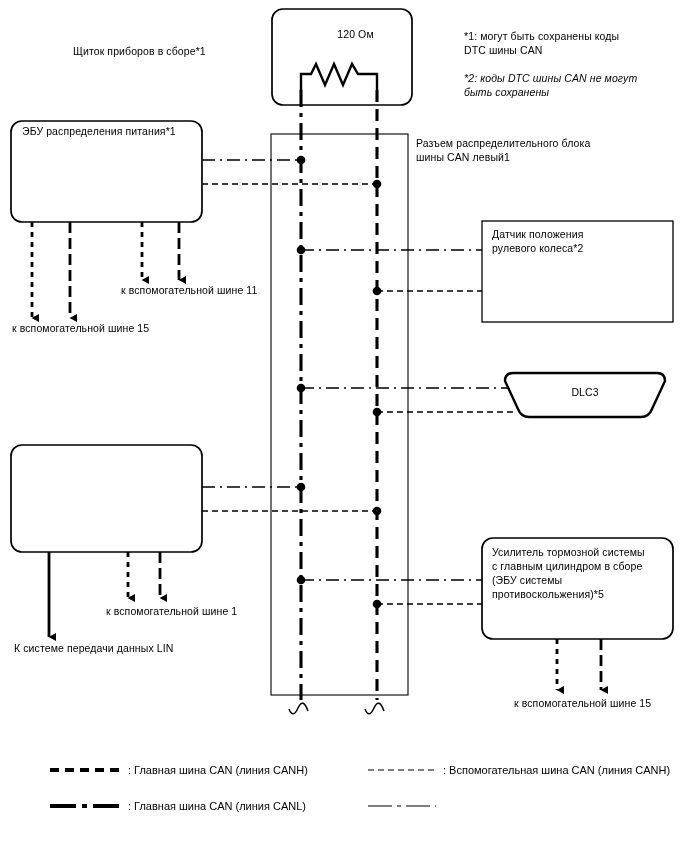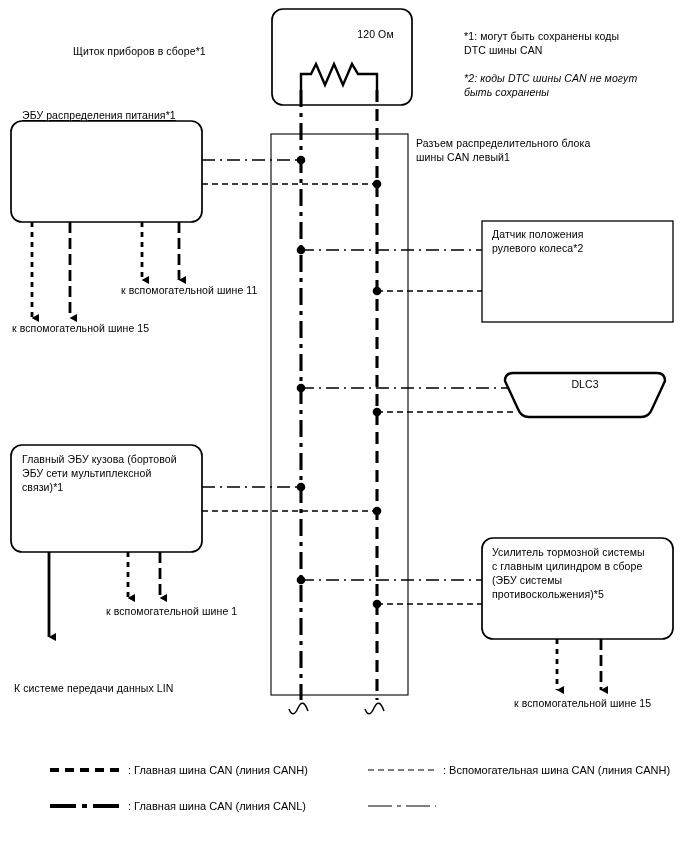--- a/index.html
+++ b/index.html
@@ -125,54 +125,51 @@
     <path d="M601,639 L601,690" fill="none" stroke="#000" stroke-width="2.8" stroke-dasharray="11 5" marker-end="url(#arrowThick)"></path>
 
     <path d="M50,770 L122,770" fill="none" stroke="#000" stroke-width="4" stroke-dasharray="9 6"></path>
     <path d="M50,806 L122,806" fill="none" stroke="#000" stroke-width="4" stroke-dasharray="26 6 5 6"></path>
     <path d="M368,770 L436,770" fill="none" stroke="#000" stroke-width="1.2" stroke-dasharray="6 4"></path>
     <path d="M368,806 L436,806" fill="none" stroke="#000" stroke-width="1.2" stroke-dasharray="24 5 4 5"></path>
   </svg>
 
   <div class="lbl" style="left:73px; top:44px;">Щиток приборов в сборе*1</div>
 
-  <div class="lbl lbl-center" style="left:272px; top:27px; width:167px;padding-left:20px;">120 Ом</div>
+  <div class="lbl lbl-center" style="left:272px; top:27px; width:167px;">120 Ом</div>
 
   <div class="lbl" style="left:464px; top:29px;">*1: могут быть сохранены коды
 DTC шины CAN</div>
 
   <div class="lbl" style="left:464px; top:71px;font-style:italic;">*2: коды DTC шины CAN не могут
 быть сохранены</div>
 
   <div class="lbl" style="left:416px; top:136px;">Разъем распределительного блока
 шины CAN левый1</div>
 
-  <div class="lbl" style="left:22px; top:108px;text-decoration:underline;">ЭБУ распределения питания*1</div>
+  <div class="lbl" style="left:22px; top:124px;">ЭБУ распределения питания*1</div>
 
-  <div class="lbl" style="left:22px; top:452px;">Главный ЭБУ кузова (бортовой
-ЭБУ сети мультиплексной
-связи)*1</div>
 
   <div class="lbl" style="left:492px; top:227px;">Датчик положения
 рулевого колеса*2</div>
 
-  <div class="lbl lbl-center" style="left:505px; top:377px; width:160px;">DLC3</div>
+  <div class="lbl lbl-center" style="left:505px; top:385px; width:160px;">DLC3</div>
 
   <div class="lbl" style="left:492px; top:545px;">Усилитель тормозной системы
 с главным цилиндром в сборе
 (ЭБУ системы
 противоскольжения)*5</div>
 
   <div class="lbl" style="left:121px; top:283px;">к вспомогательной шине 11</div>
 
   <div class="lbl" style="left:12px; top:321px;">к вспомогательной шине 15</div>
 
   <div class="lbl" style="left:106px; top:604px;">к вспомогательной шине 1</div>
 
-  <div class="lbl" style="left:14px; top:641px;margin-top:40px;">К системе передачи данных LIN</div>
+  <div class="lbl" style="left:14px; top:641px;">К системе передачи данных LIN</div>
 
   <div class="lbl" style="left:514px; top:696px;">к вспомогательной шине 15</div>
 
   <div class="legend-text" style="left:128px; top:763px;">: Главная шина CAN (линия CANH)</div>
   <div class="legend-text" style="left:443px; top:763px;">: Вспомогательная шина CAN (линия CANH)</div>
   <div class="legend-text" style="left:128px; top:799px;">: Главная шина CAN (линия CANL)</div>
 
 </div>
 
 </body></html>

